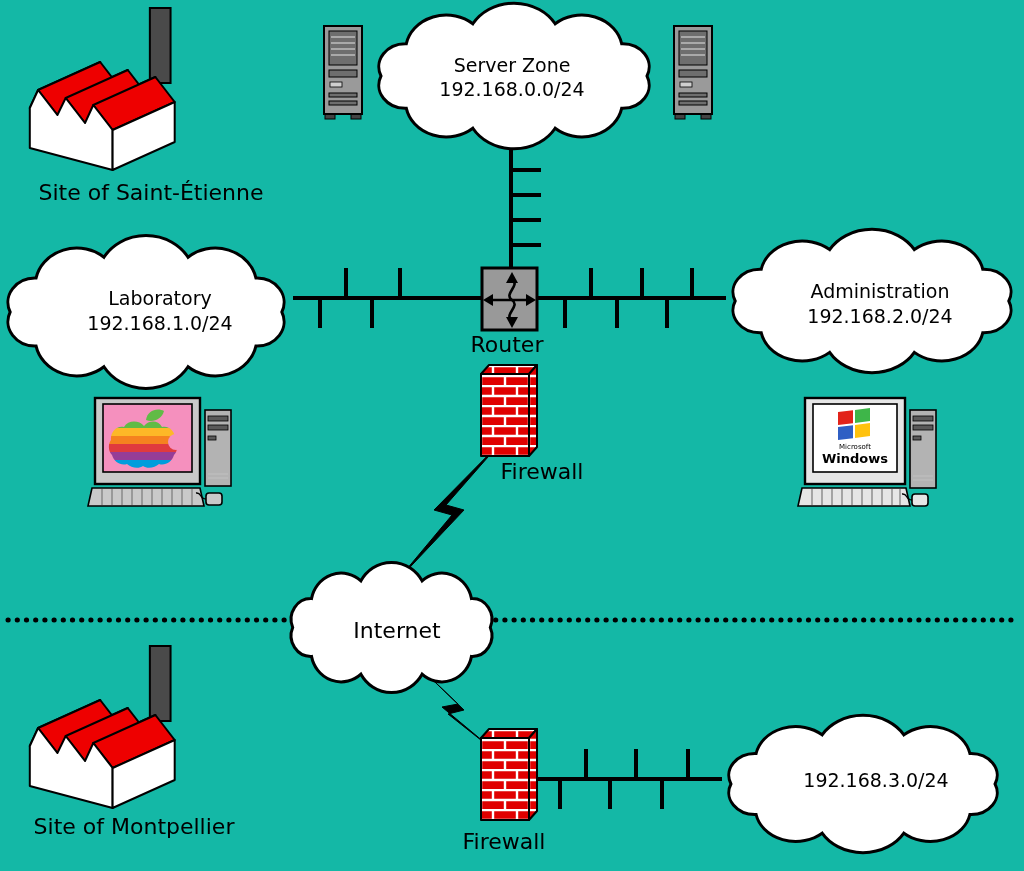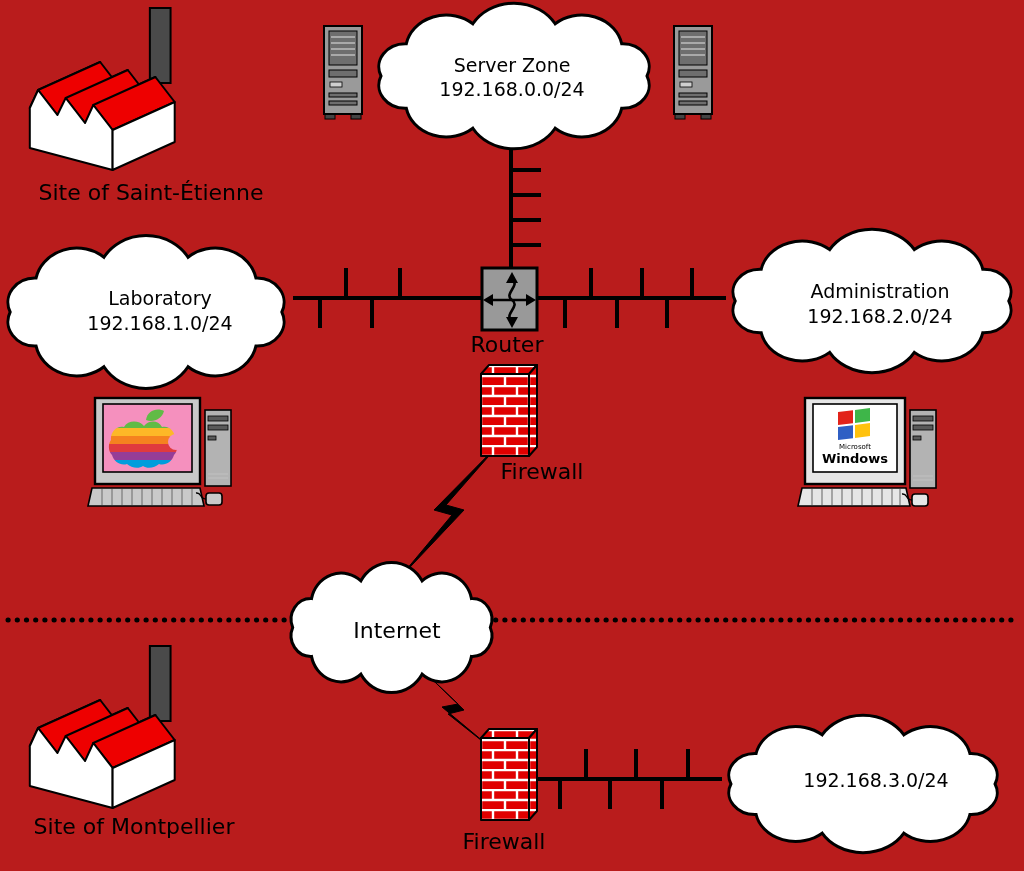--- a/index.html
+++ b/index.html
@@ -1,16 +1,16 @@
 <!DOCTYPE html>
 <html style="--red: #ee0000; --brick: #e00000; --gray: #999999; --tower: #9a9a9a; --panel: #6e6e6e; --chimney: #4a4a4a; --macpink: #f590be; --macbezel: #c9c9c9; --winbezel: #e6e6e6; --unit: #b3b3b3; --ap1: #61bb46; --ap2: #fdb827; --ap3: #f5821f; --ap4: #e03a3e; --ap5: #963d97; --ap6: #009ddc; --w1: #e2231a; --w2: #3eb649; --w3: #2f5fc4; --w4: #ffc20e;"><head>
 <meta charset="utf-8">
 <style>
   html,body{margin:0;padding:0;background:#fff}
-  .stage{width:1024px;height:871px;position:relative;background:#b91c1c;overflow:hidden}
+  .stage{width:1024px;height:871px;position:relative;background:#14b8a6;overflow:hidden}
   svg{display:block}
   text{font-family:"DejaVu Sans",sans-serif;fill:#000;text-anchor:middle}
   .lbl{font-size:22px}
   .cl{font-size:19px}
   .cloud{fill:#fff;stroke:#000;stroke-width:3}
   .bus{stroke:#000;stroke-width:4;fill:none}
   .dotline{stroke:#000;stroke-width:5;stroke-linecap:round;stroke-dasharray:0.2 9;fill:none}
   .bolt{fill:#000;stroke:#000;stroke-width:1;stroke-linejoin:miter}
   .routerbox{fill:var(--gray,#999);stroke:#000;stroke-width:3}
   .ric{stroke:#000;stroke-width:2.6;fill:none}

